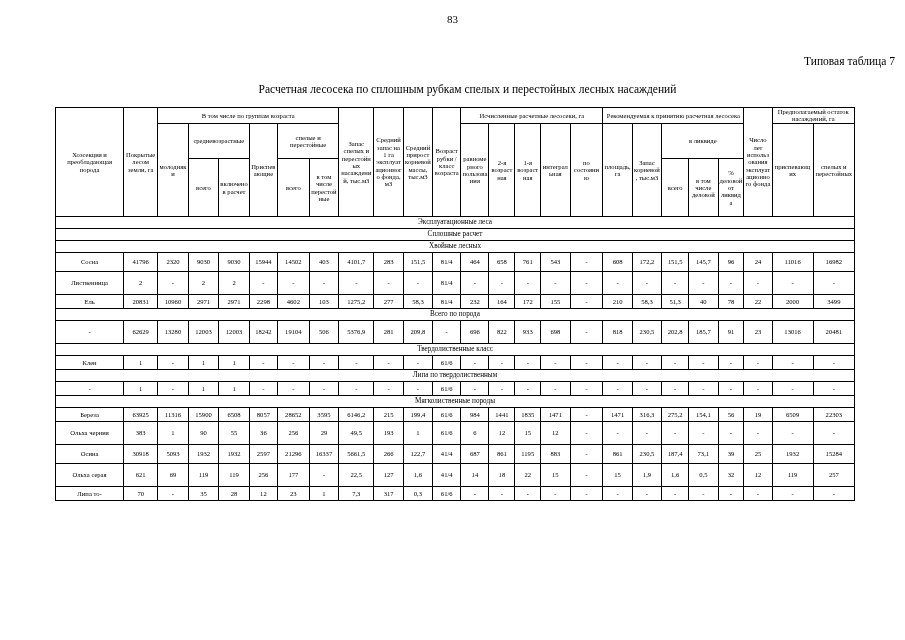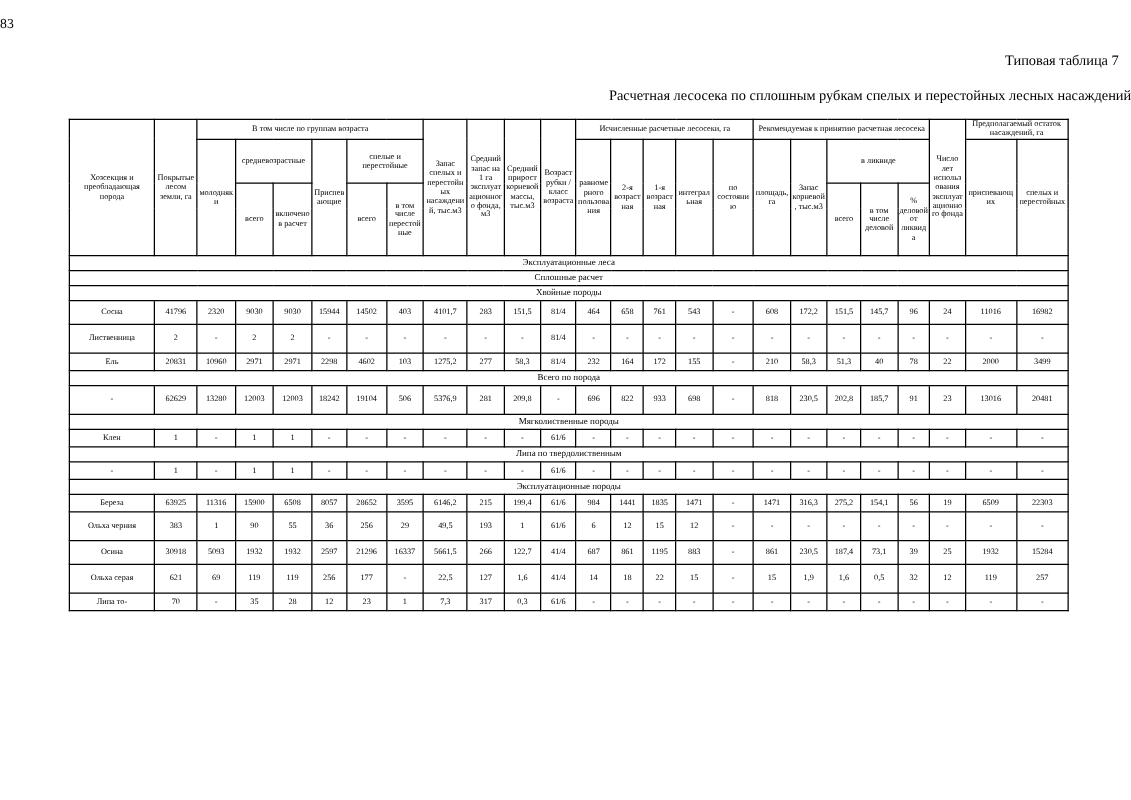--- a/index.html
+++ b/index.html
@@ -9,32 +9,32 @@
   }
   body {
     width: 905px;
     height: 640px;
     font-family: "Liberation Serif", serif;
     color: #000000;
     position: relative;
     overflow: hidden;
   }
   .page-number {
-    text-align: left;
+    text-align: center;
     font-size: 11px;
     margin-top: 13px;
   }
   .table-caption-right {
     text-align: right;
     font-size: 11.5px;
-    margin-top: 18px;
+    margin-top: 30px;
     padding-right: 10px;
   }
   .table-title {
-    text-align: right;
+    text-align: center;
     font-size: 11.5px;
     margin-top: 16px;
     padding-left: 30px;
   }
   .table-wrap {
     margin: 12px 0 12px 55px;
     width: 736px;
   }
   table.main {
     border-collapse: collapse;
@@ -157,21 +157,21 @@
     <tr></tr>
   </thead>
   <tbody>
         <tr class="section">
           <td colspan="25">Эксплуатационные леса</td>
         </tr>
         <tr class="section">
           <td colspan="25">Сплошные расчет</td>
         </tr>
         <tr class="section">
-          <td colspan="25">Хвойные породы</td>
+          <td colspan="25">Хвойные лесных</td>
         </tr>
         <tr class="datarow">
           <td class="rowlabel">Сосна</td>
           <td>41796</td>
           <td>2320</td>
           <td>9030</td>
           <td>9030</td>
           <td>15944</td>
           <td>14502</td>
           <td>403</td>
@@ -271,21 +271,21 @@
           <td>818</td>
           <td>230,5</td>
           <td>202,8</td>
           <td>185,7</td>
           <td>91</td>
           <td>23</td>
           <td>13016</td>
           <td>20481</td>
         </tr>
         <tr class="section">
-          <td colspan="25">Мягколиственные породы</td>
+          <td colspan="25">Твердолиственные класс</td>
         </tr>
         <tr class="datarow short">
           <td class="rowlabel">Клен</td>
           <td>1</td>
           <td>-</td>
           <td>1</td>
           <td>1</td>
           <td>-</td>
           <td>-</td>
           <td>-</td>
@@ -331,21 +331,21 @@
           <td>-</td>
           <td>-</td>
           <td>-</td>
           <td>-</td>
           <td>-</td>
           <td>-</td>
           <td>-</td>
           <td>-</td>
         </tr>
         <tr class="section">
-          <td colspan="25">Эксплуатационные породы</td>
+          <td colspan="25">Мягколиственные породы</td>
         </tr>
         <tr class="datarow short">
           <td class="rowlabel">Береза</td>
           <td>63925</td>
           <td>11316</td>
           <td>15900</td>
           <td>6508</td>
           <td>8057</td>
           <td>28652</td>
           <td>3595</td>

